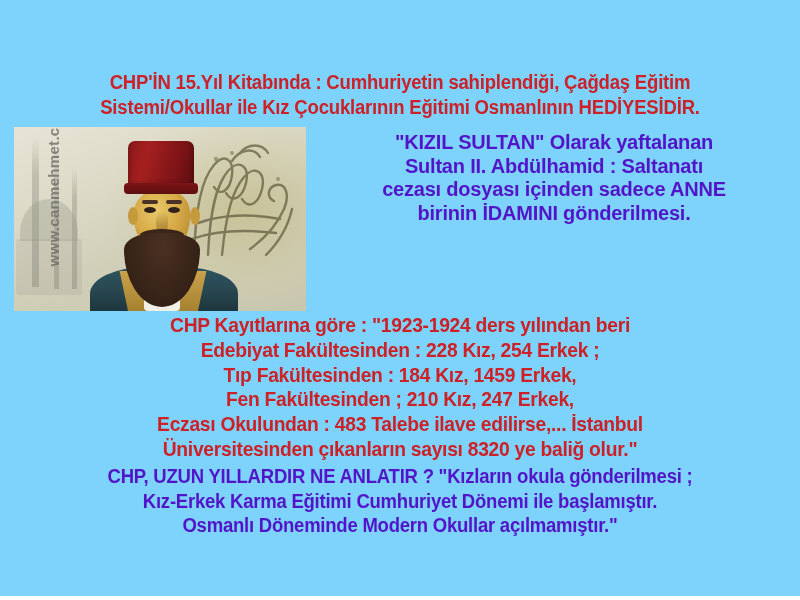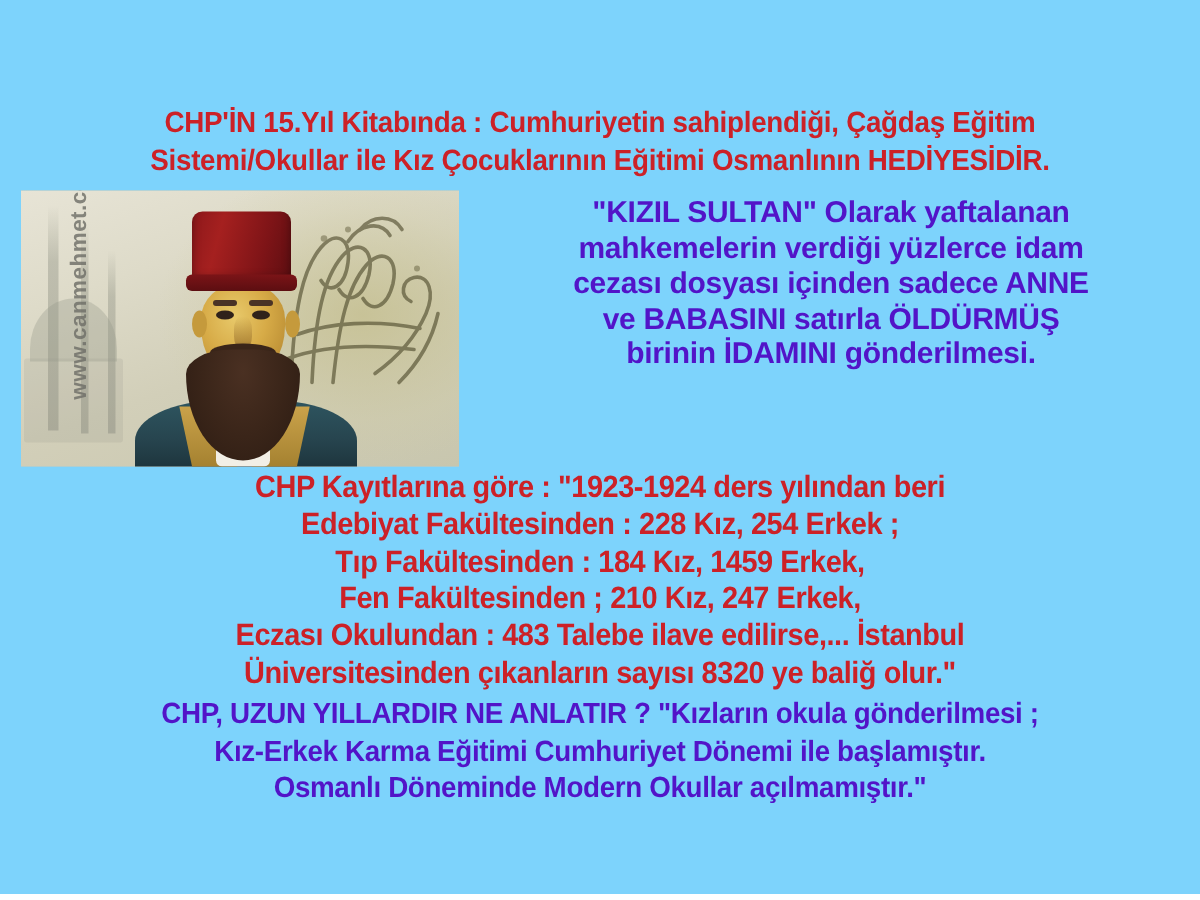--- a/index.html
+++ b/index.html
@@ -278,23 +278,22 @@
       <div class="beard"></div>
       <div class="fez"></div>
       <div class="fez-brim"></div>
     </div>
 
     <div class="watermark">www.canmehmet.com</div>
   </div>
 
   <div class="purple-block">
     <span class="pline">"KIZIL SULTAN" Olarak yaftalanan</span>
-    <span class="pline">mahkemelerin verdiği yüzlerce idam</span>
+    <span class="pline">Sultan II. Abdülhamid : Saltanatı</span>
     <span class="pline">cezası dosyası içinden  sadece ANNE</span>
-    <span class="pline">ve BABASINI satırla ÖLDÜRMÜŞ</span>
     <span class="pline">birinin İDAMINI gönderilmesi.</span>
   </div>
 
   <div class="stats-block">
     <span class="sline">CHP Kayıtlarına göre : "1923-1924 ders yılından beri</span>
     <span class="sline">Edebiyat Fakültesinden : 228 Kız, 254 Erkek ;</span>
     <span class="sline">Tıp Fakültesinden : 184 Kız, 1459 Erkek,</span>
     <span class="sline">Fen Fakültesinden ; 210 Kız, 247 Erkek,</span>
     <span class="sline">Eczası Okulundan : 483 Talebe  ilave edilirse,... İstanbul</span>
     <span class="sline">Üniversitesinden çıkanların sayısı 8320 ye baliğ olur."</span>

